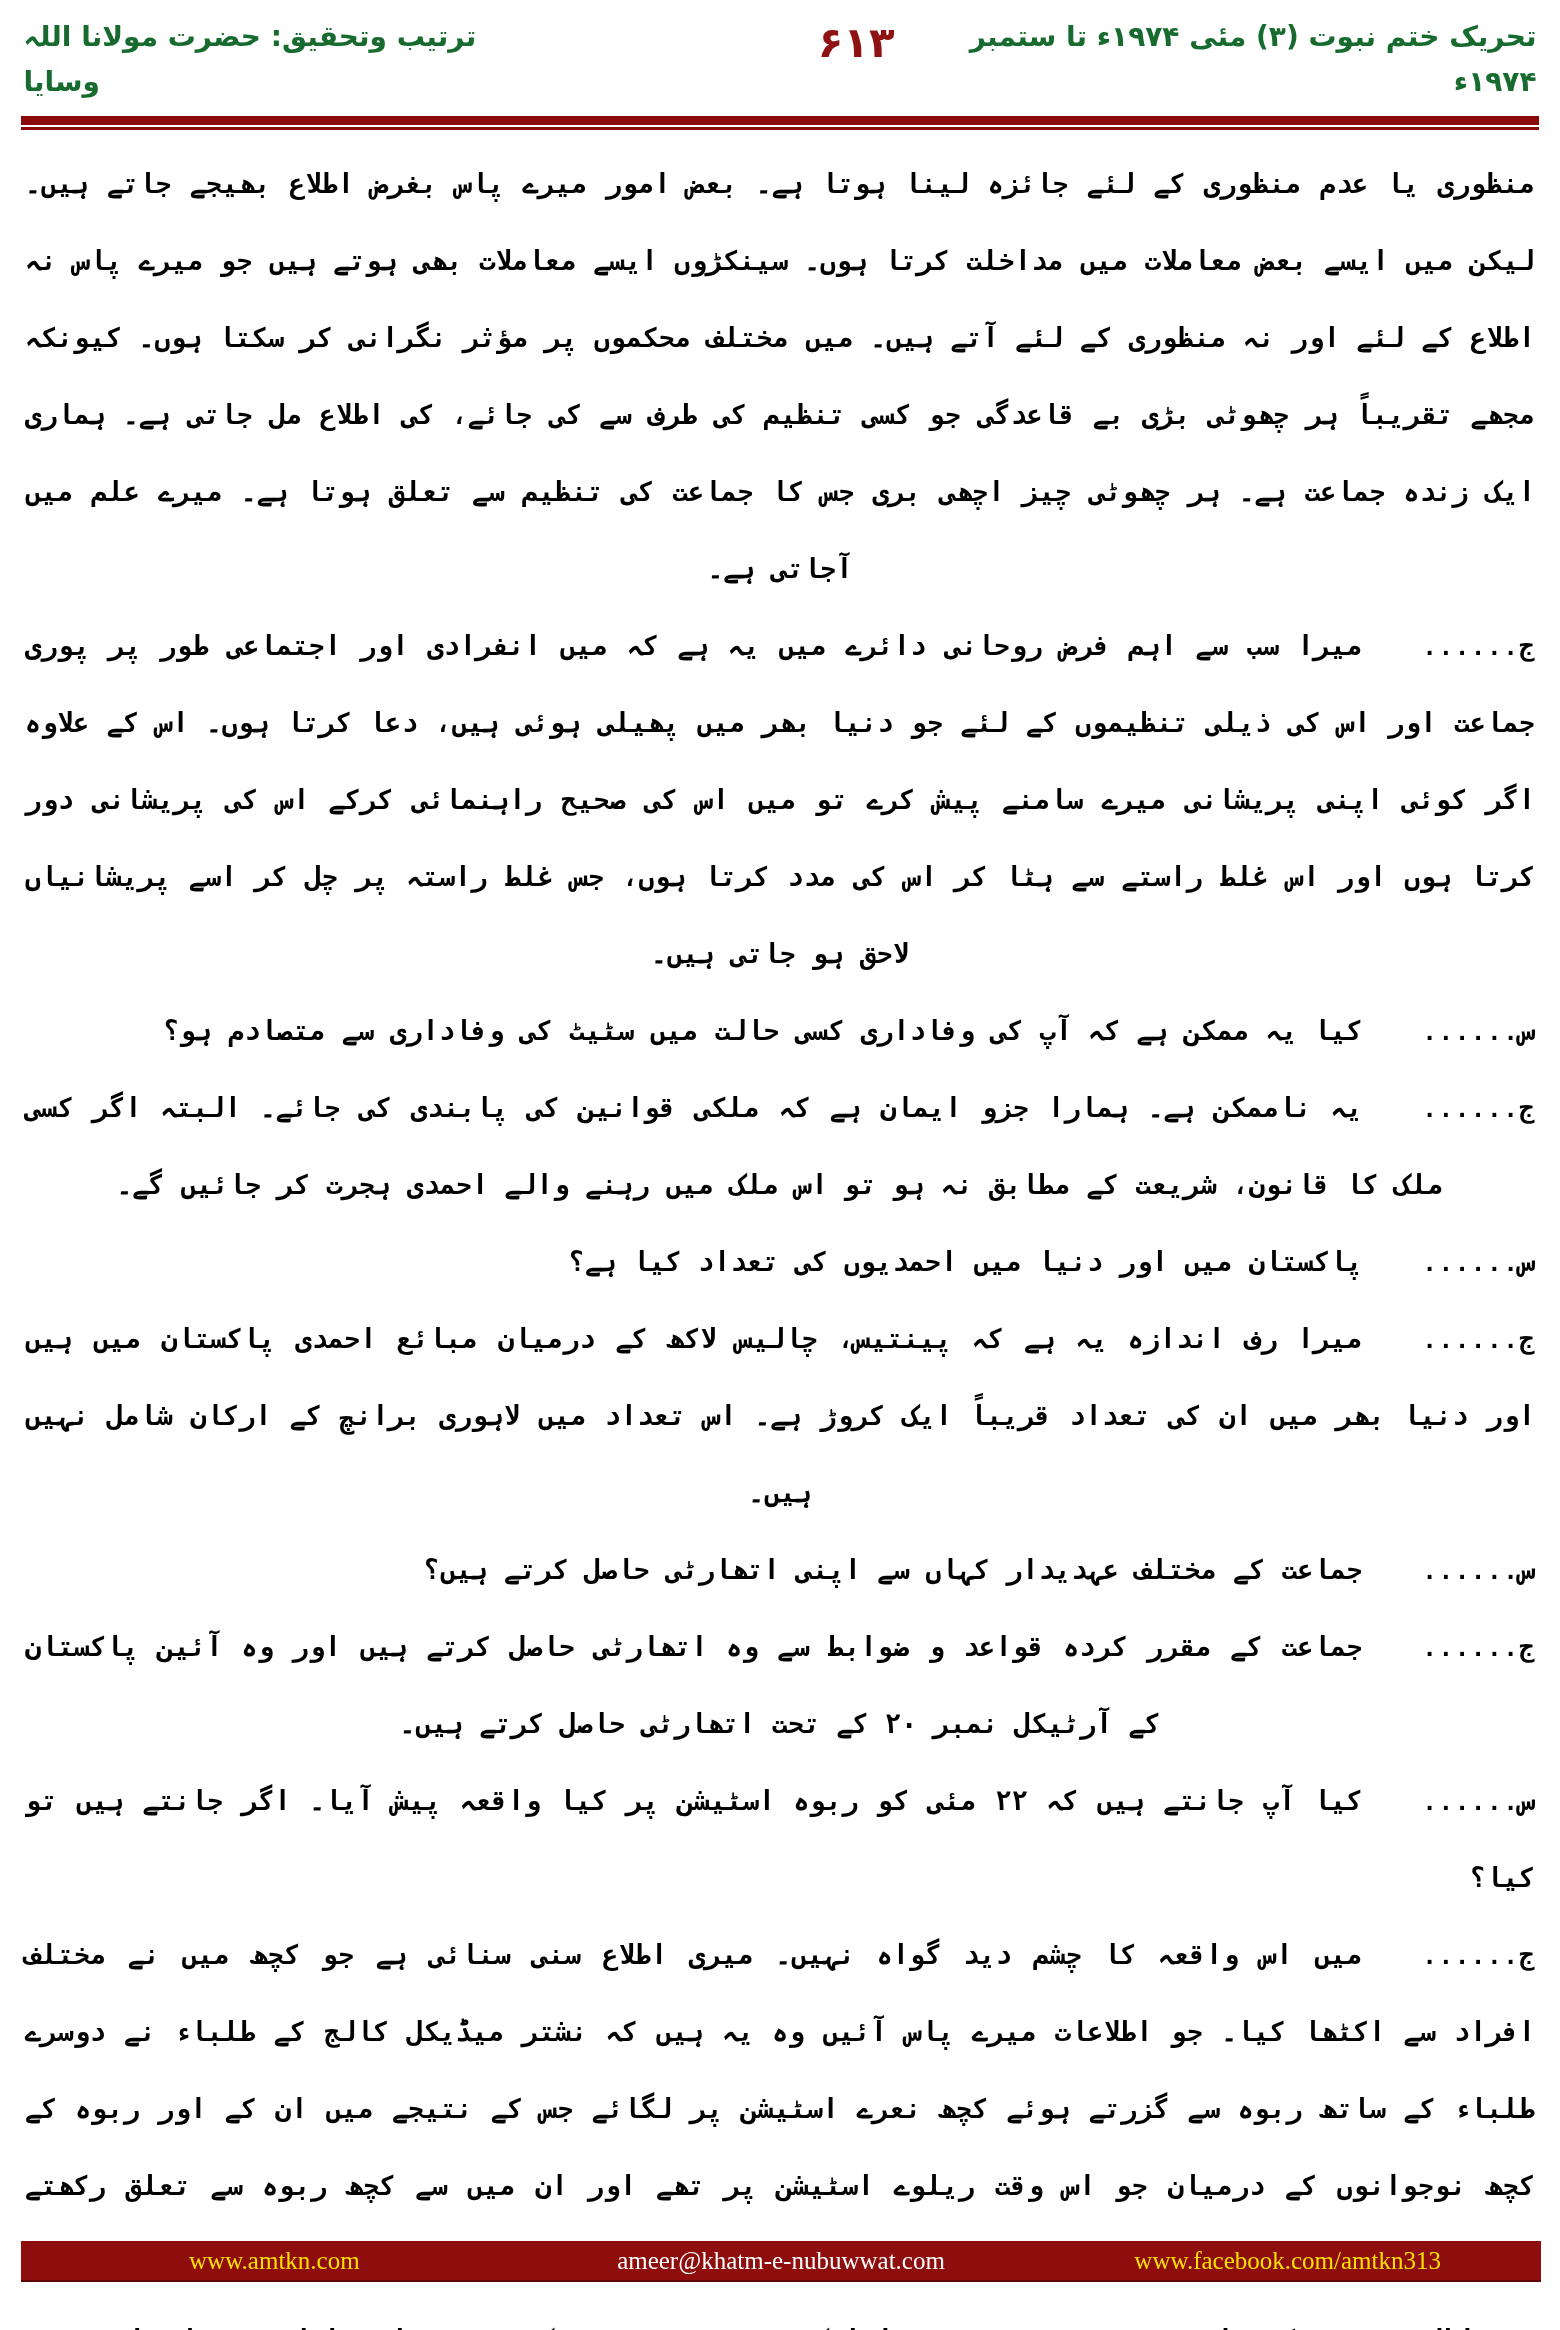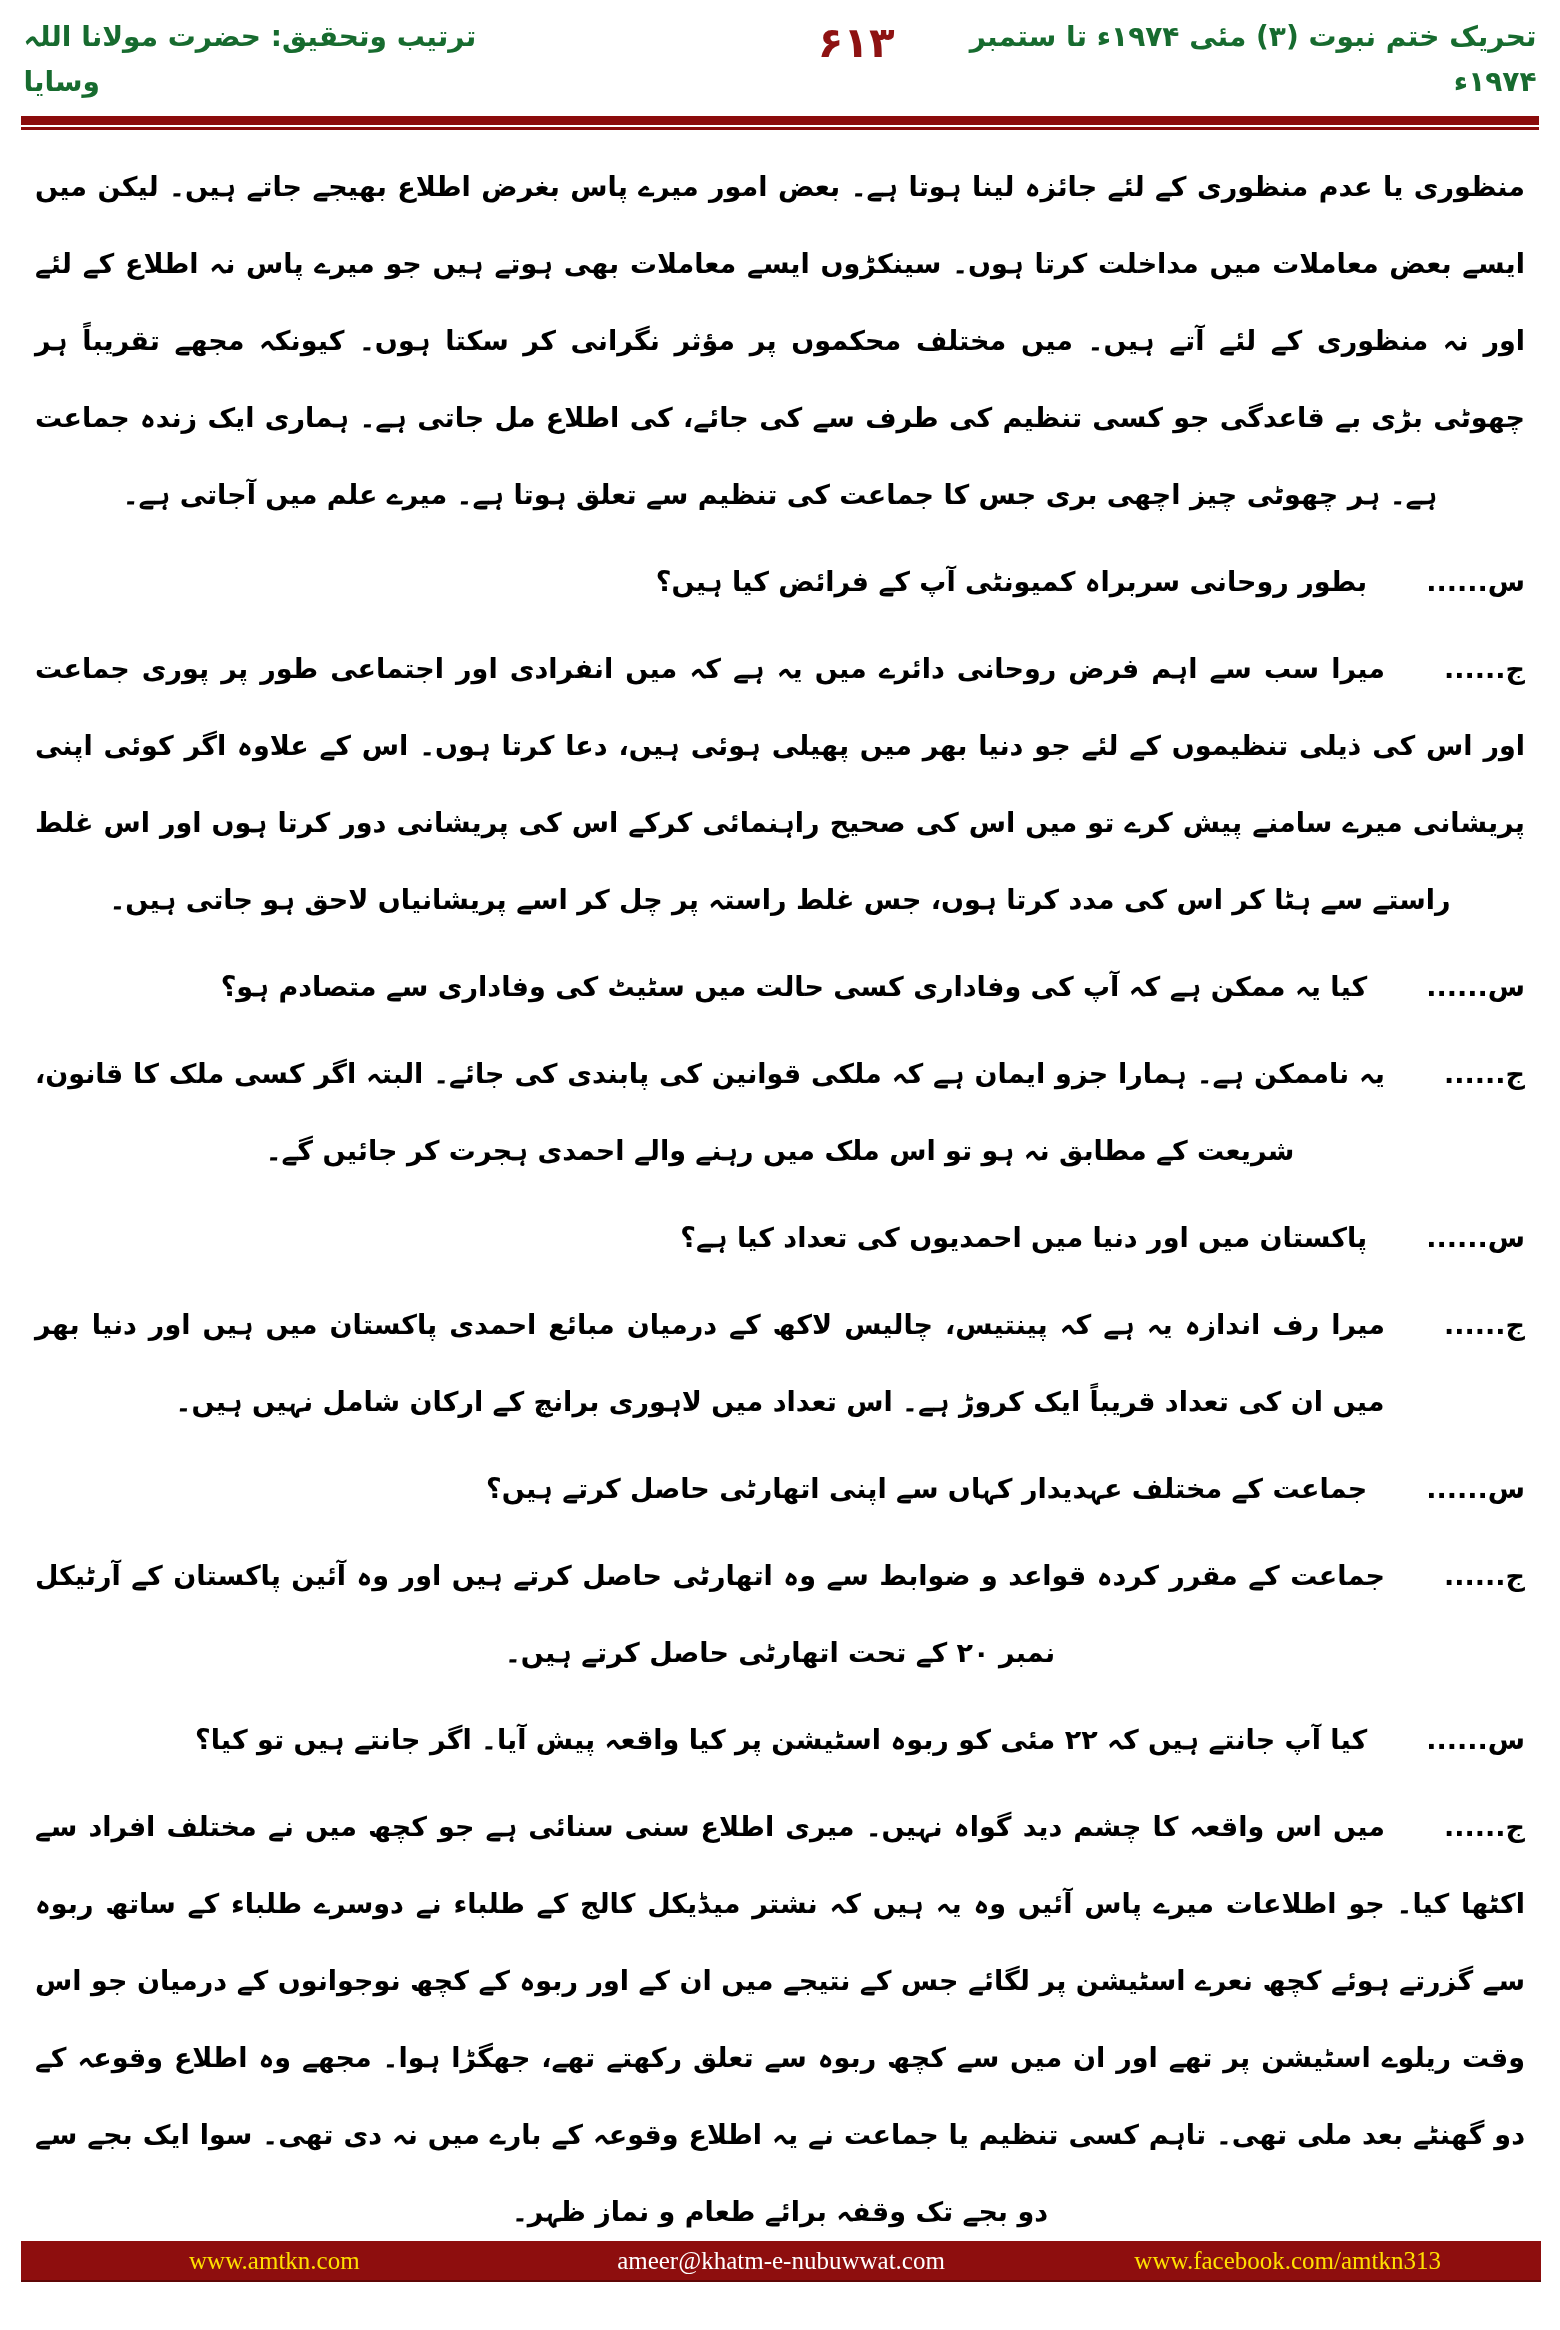--- a/index.html
+++ b/index.html
@@ -43,23 +43,24 @@
   
   .body-text {
     margin: 18.5px 25px 0 25px;
     direction: rtl;
     color: #000000;
     font-size: 27px;
     font-weight: 700;
     line-height: 77px;
   }
   .para {
-    margin: 10px;
+    margin: 0;
     text-align: justify;
     text-justify: inter-word;
+    font-family: Liberation Mono, monospace;
   }
   .para.center-last { text-align-last: center; }
   .marker { white-space: nowrap; letter-spacing: 0.8px; }
   .gap { display: inline-block; width: 59px; }
   
   .footer {
     position: absolute;
     left: 21px;
     right: 19px;
     top: 2241px;
@@ -89,21 +90,20 @@
 
   <div class="rule-wrap">
     <div class="rule-thick"></div>
     <div class="rule-thin"></div>
   </div>
 
   <div class="body-text">
 
     <p class="para center-last"><span>منظوری یا عدم منظوری کے لئے جائزہ لینا ہوتا ہے۔ بعض امور میرے پاس بغرض اطلاع بھیجے جاتے ہیں۔ لیکن میں ایسے بعض معاملات میں مداخلت کرتا ہوں۔ سینکڑوں ایسے معاملات بھی ہوتے ہیں جو میرے پاس نہ اطلاع کے لئے اور نہ منظوری کے لئے آتے ہیں۔ میں مختلف محکموں پر مؤثر نگرانی کر سکتا ہوں۔ کیونکہ مجھے تقریباً ہر چھوٹی بڑی بے قاعدگی جو کسی تنظیم کی طرف سے کی جائے، کی اطلاع مل جاتی ہے۔ ہماری ایک زندہ جماعت ہے۔ ہر چھوٹی چیز اچھی بری جس کا جماعت کی تنظیم سے تعلق ہوتا ہے۔ میرے علم میں آجاتی ہے۔</span></p>
 
-    <p class="para"><span class="marker">س......</span><span class="gap"></span><span>بطور روحانی سربراہ کمیونٹی آپ کے فرائض کیا ہیں؟</span></p>
 
     <p class="para center-last"><span class="marker">ج......</span><span class="gap"></span><span>میرا سب سے اہم فرض روحانی دائرے میں یہ ہے کہ میں انفرادی اور اجتماعی طور پر پوری جماعت اور اس کی ذیلی تنظیموں کے لئے جو دنیا بھر میں پھیلی ہوئی ہیں، دعا کرتا ہوں۔ اس کے علاوہ اگر کوئی اپنی پریشانی میرے سامنے پیش کرے تو میں اس کی صحیح راہنمائی کرکے اس کی پریشانی دور کرتا ہوں اور اس غلط راستے سے ہٹا کر اس کی مدد کرتا ہوں، جس غلط راستہ پر چل کر اسے پریشانیاں لاحق ہو جاتی ہیں۔</span></p>
 
     <p class="para"><span class="marker">س......</span><span class="gap"></span><span>کیا یہ ممکن ہے کہ آپ کی وفاداری کسی حالت میں سٹیٹ کی وفاداری سے متصادم ہو؟</span></p>
 
     <p class="para center-last"><span class="marker">ج......</span><span class="gap"></span><span>یہ ناممکن ہے۔ ہمارا جزو ایمان ہے کہ ملکی قوانین کی پابندی کی جائے۔ البتہ اگر کسی ملک کا قانون، شریعت کے مطابق نہ ہو تو اس ملک میں رہنے والے احمدی ہجرت کر جائیں گے۔</span></p>
 
     <p class="para"><span class="marker">س......</span><span class="gap"></span><span>پاکستان میں اور دنیا میں احمدیوں کی تعداد کیا ہے؟</span></p>
 
     <p class="para center-last"><span class="marker">ج......</span><span class="gap"></span><span>میرا رف اندازہ یہ ہے کہ پینتیس، چالیس لاکھ کے درمیان مبائع احمدی پاکستان میں ہیں اور دنیا بھر میں ان کی تعداد قریباً ایک کروڑ ہے۔ اس تعداد میں لاہوری برانچ کے ارکان شامل نہیں ہیں۔</span></p>

